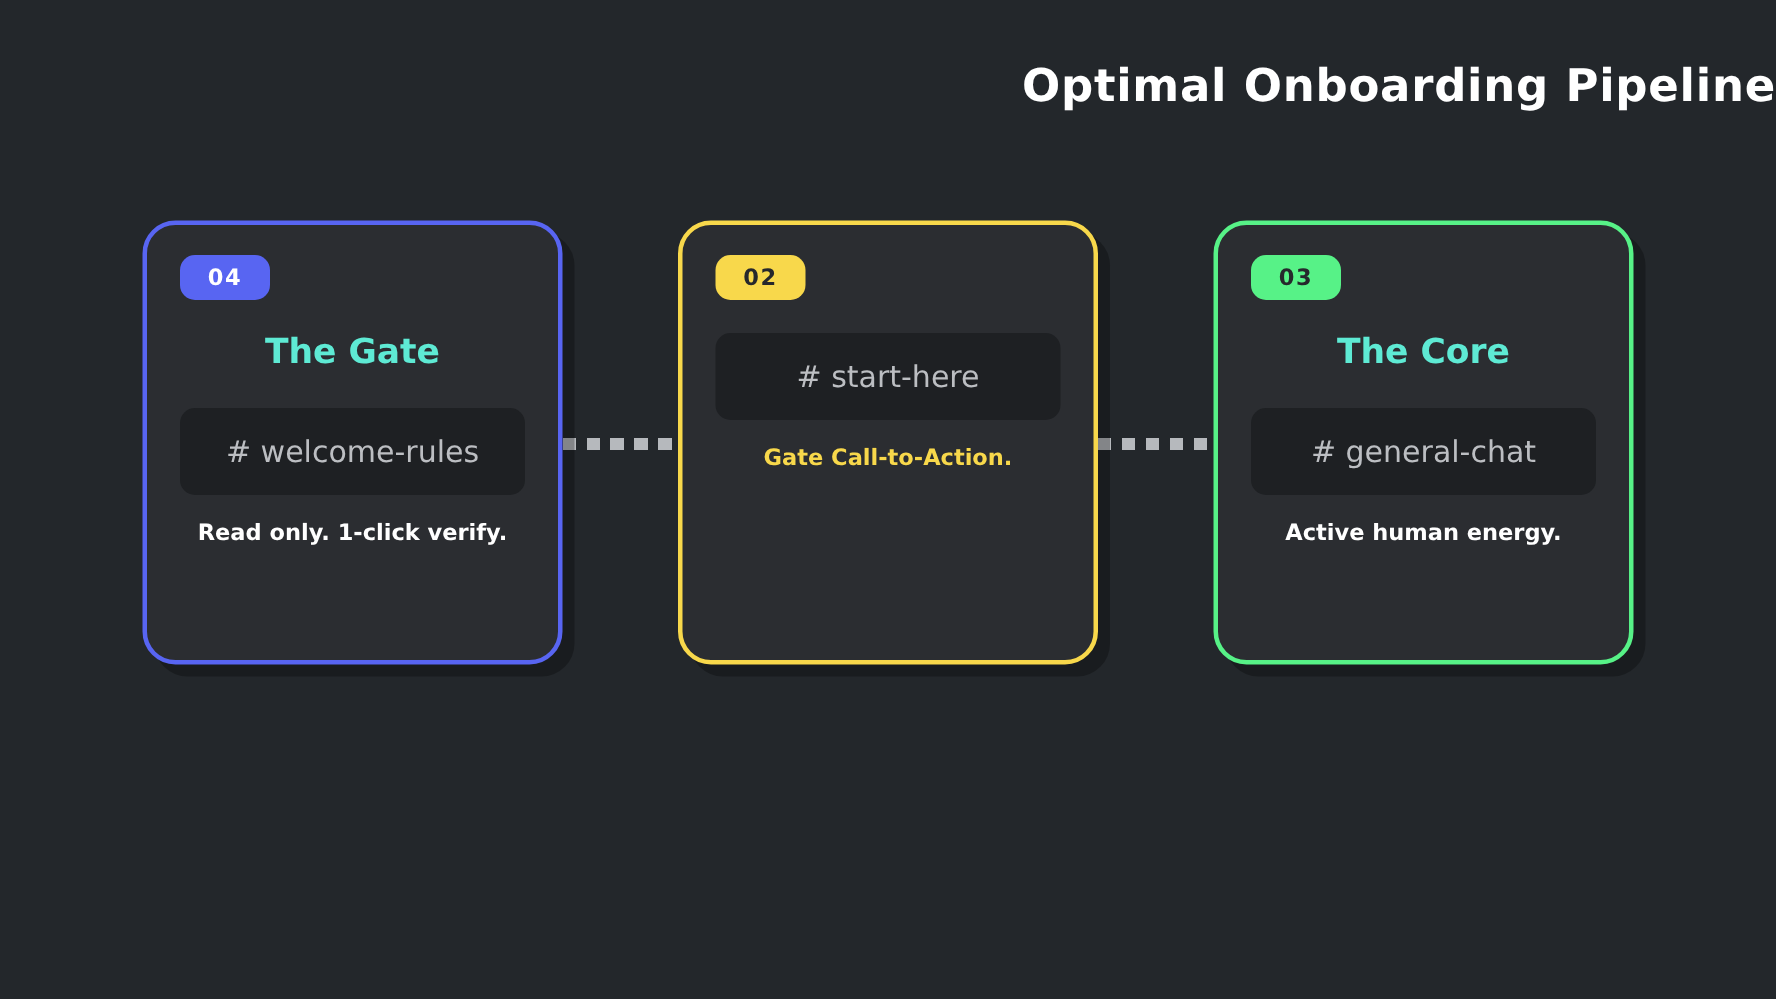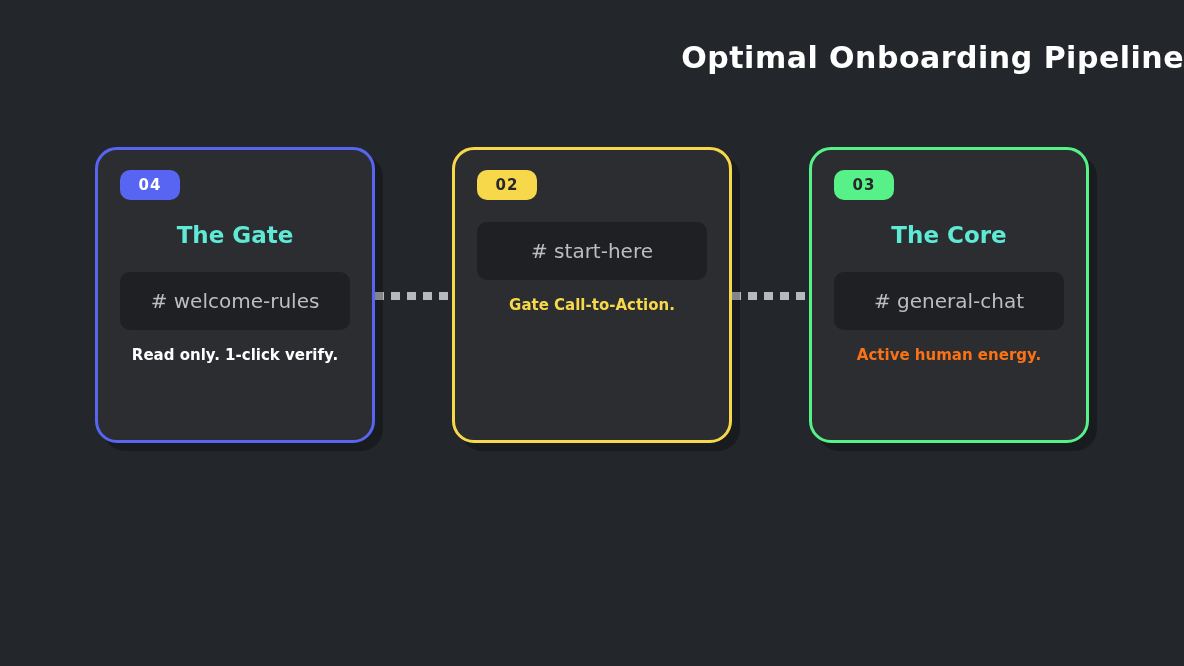--- a/index.html
+++ b/index.html
@@ -116,16 +116,16 @@
   <div class="connector"></div>
 
   <div class="step-card" style="--accent: #57f287;">
     <div class="step-badge" style="background-color: rgb(87, 242, 135); color: rgb(38, 40, 44);">
       <span>03</span>
     </div>
     <div class="step-title">The Core</div>
     <div class="channel-pill">
       <span class="channel-name"># general-chat</span>
     </div>
-    <div class="step-desc" style="color: #f97316;">Active human energy.</div>
+    <div class="step-desc" style="color: #ffffff;">Active human energy.</div>
   </div>
 
 </div>
 
 </body></html>

